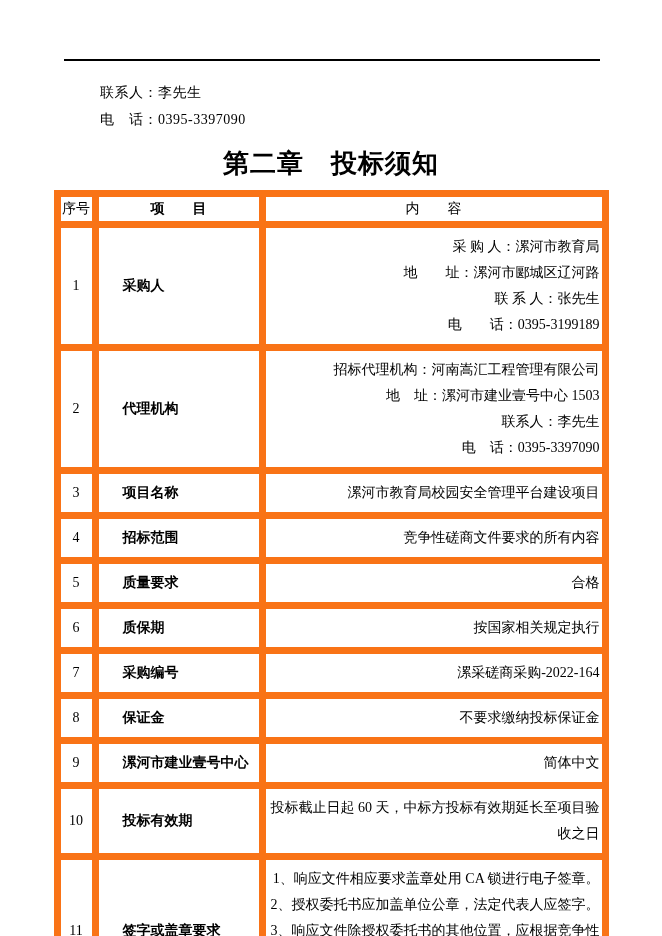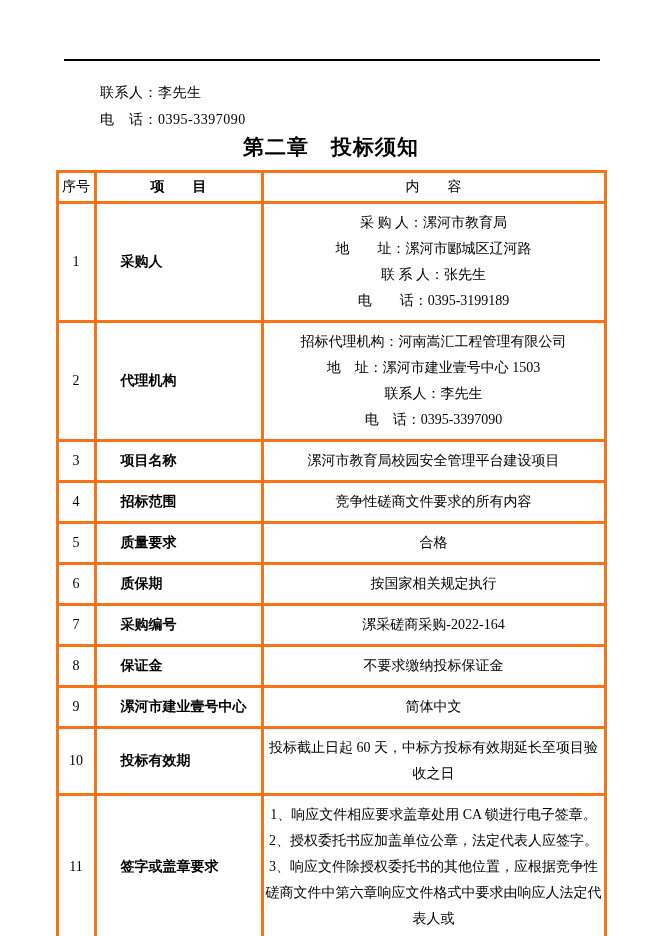--- a/index.html
+++ b/index.html
@@ -26,37 +26,38 @@
   .contact-block {
     margin: 18px 0 0 100px;
     font-size: 14px;
   }
   .contact-block .contact-line {
     line-height: 27px;
     letter-spacing: 0.5px;
   }
   .chapter-title {
     text-align: center;
-    font-size: 21px;
+    font-size: 26px;
     font-weight: bold;
+    margin-top: 13px;
     letter-spacing: 1px;
   }
   .table-caption {
     text-align: center;
     font-size: 14px;
     margin-top: 13px;
   }
   table.main-table {
     border-collapse: collapse;
     margin: 9px auto 0 auto;
     width: 548px;
     table-layout: fixed;
   }
   .main-table th, .main-table td {
-    border: 3px solid #f97316;
+    border: 7px solid #f97316;
     font-size: 14px;
     font-weight: normal;
     vertical-align: middle;
   }
   .main-table thead th {
     height: 31px;
     text-align: center;
   }
   .main-table th.col-no, .main-table td.col-no {
     width: 38px;
@@ -68,21 +69,21 @@
   }
   .main-table td.col-item {
     padding-left: 24px;
     text-align: left;
   }
   .main-table th.col-content, .main-table td.col-content {
     width: 343px;
   }
   .main-table td.col-content {
     padding: 6px 2px;
-    text-align: center;
+    text-align: right;
   }
   .main-table tbody td {
     height: 38px;
   }
   .content-line {
     line-height: 26px;
   }
 </style>
 </head>
 <body>

